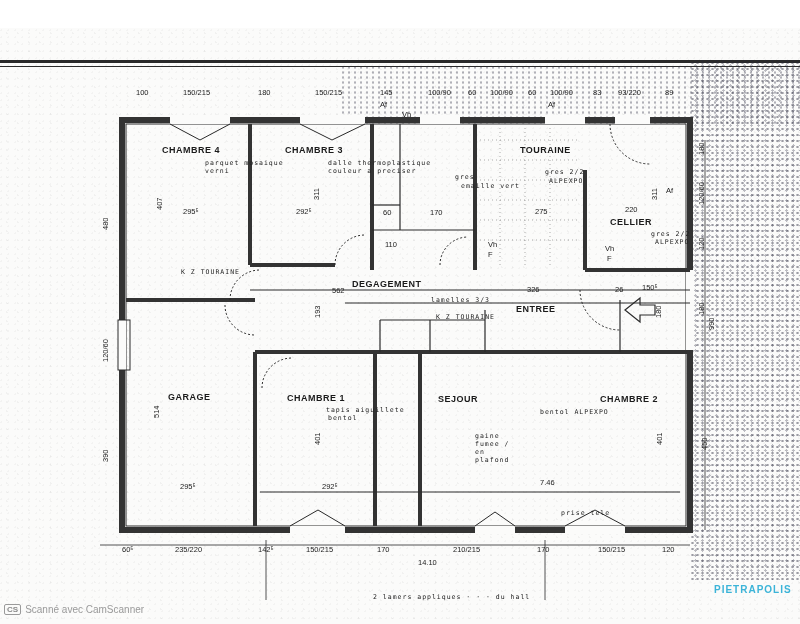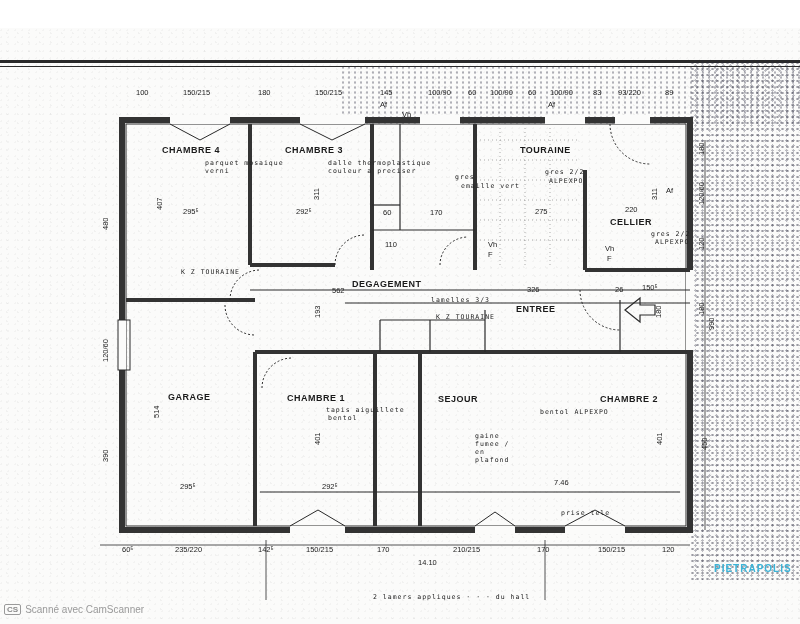--- a/index.html
+++ b/index.html
@@ -17,21 +17,21 @@
       radial-gradient(circle, rgba(40,40,60,0.3) 0 1px, transparent 1.3px) 2px 3px/7px 5px;}
   .noise-top{position:absolute;left:340px;top:65px;width:460px;height:60px;
     background: radial-gradient(circle, rgba(40,40,60,0.35) 0 1px, transparent 1.3px) 0 0/6px 5px;}
   .plan{position:absolute;left:0;top:0;width:800px;height:624px;}
   .lbl{position:absolute;font-size:9px;font-weight:bold;letter-spacing:0.5px;white-space:nowrap;color:#1a1a1a;}
   .sub{position:absolute;font-size:6.5px;font-family:"DejaVu Sans Mono",monospace;letter-spacing:1px;white-space:nowrap;color:#222;padding-left:43px;}
   .dim{position:absolute;font-size:7.5px;white-space:nowrap;color:#222;}
   .vdim{position:absolute;font-size:7.5px;white-space:nowrap;color:#222;transform:rotate(-90deg);transform-origin:left top;}
   .footer-cs{position:absolute;left:4px;top:604px;font-size:10px;color:#9a9a9a;display:flex;align-items:center;gap:4px;}
   .cs-badge{border:1px solid #9a9a9a;border-radius:2px;font-size:8px;padding:0 2px;font-weight:bold;color:#8a8a8a;}
-  .brand{position:absolute;left:714px;top:563px;font-size:10px;color:#3cb4d8;letter-spacing:1px;font-weight:bold;}
+  .brand{position:absolute;left:714px;top:584px;font-size:10px;color:#3cb4d8;letter-spacing:1px;font-weight:bold;}
 </style>
 </head>
 <body>
 
 <div class="paper"></div>
 <div class="topband"></div>
 <div class="hline" style="top:60px;"></div>
 <div class="hline" style="top:66px;height:1px;"></div>
 <div class="noise-top"></div>
 <div class="noise-right"></div>
@@ -196,21 +196,21 @@
 
 <span class="lbl" style="left:287px;top:393px;">CHAMBRE 1</span>
 <span class="sub" style="left:283px;top:406px;">tapis aiguillete</span>
 <span class="sub" style="left:285px;top:414px;">bentol</span>
 <span class="vdim" style="left:313px;top:445px;">401</span>
 <span class="dim" style="left:322px;top:482px;">292⁵</span>
 
 <span class="lbl" style="left:438px;top:394px;">SEJOUR</span>
 <span class="sub" style="left:497px;top:408px;">bentol ALPEXPO</span>
 <span class="sub" style="left:432px;top:432px;width:40px;white-space:normal;">gaine fumee / en plafond</span>
-<span class="dim" style="left:540px;top:478px;margin-left:14px;">7.46</span>
+<span class="dim" style="left:540px;top:478px;">7.46</span>
 <span class="sub" style="left:518px;top:509px;">prise tele</span>
 
 <span class="lbl" style="left:600px;top:394px;">CHAMBRE 2</span>
 <span class="vdim" style="left:655px;top:445px;">401</span>
 
 <span class="vdim" style="left:101px;top:230px;">480</span>
 <span class="vdim" style="left:101px;top:362px;">120/60</span>
 <span class="vdim" style="left:101px;top:462px;">390</span>
 
 <span class="vdim" style="left:697px;top:155px;">180</span>

